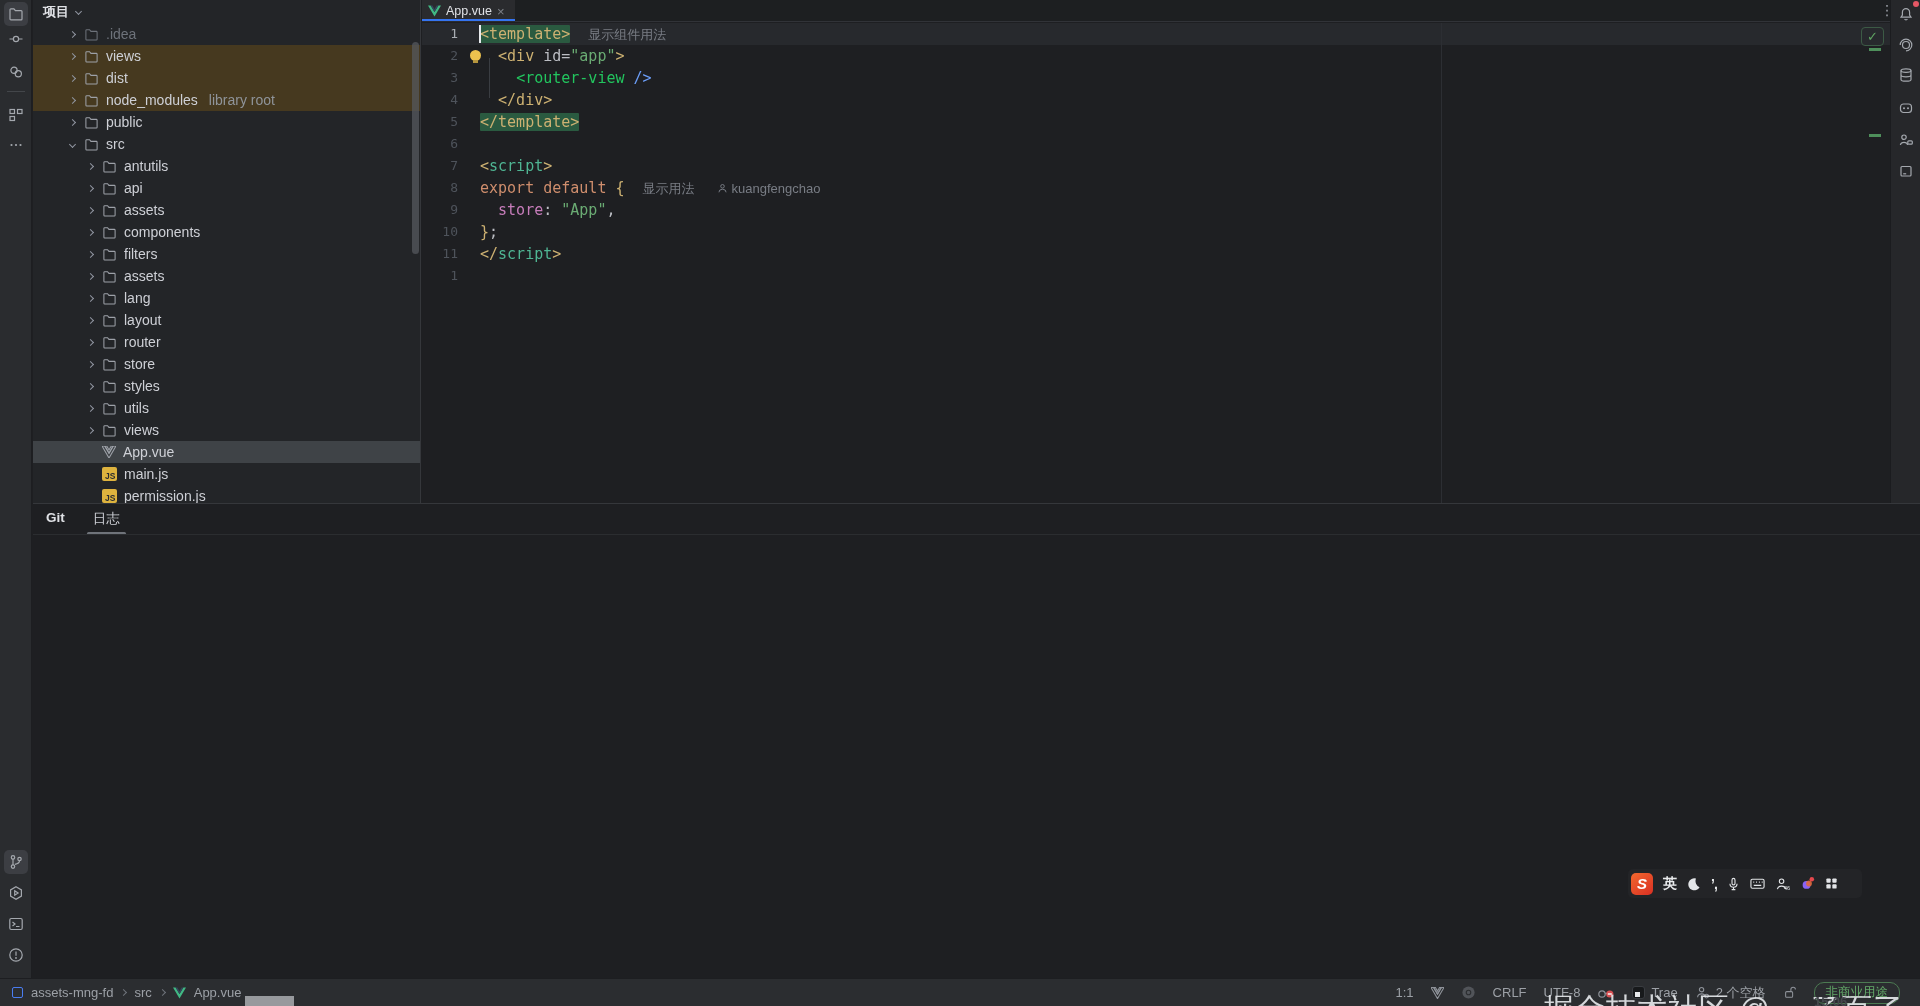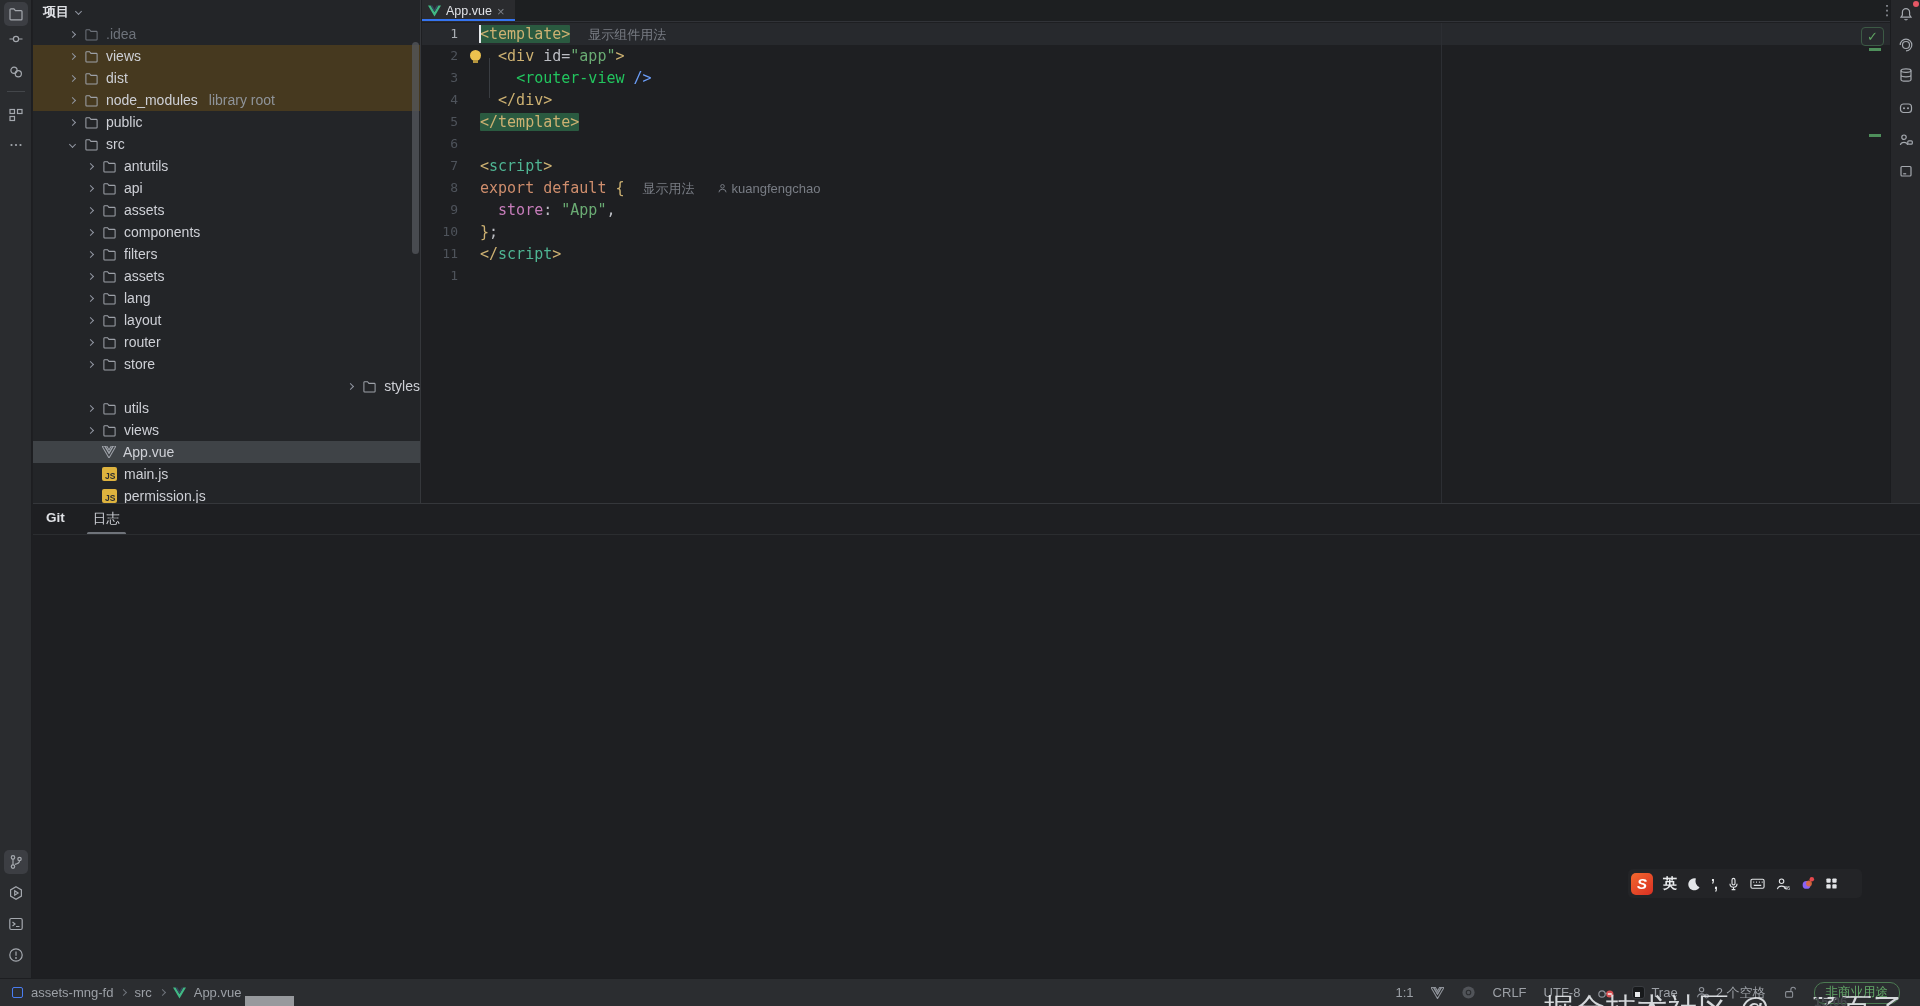--- a/index.html
+++ b/index.html
@@ -332,21 +332,21 @@
         </div>
         <div class="tree-row " style="padding-left: 55px;">
           <span class="chev "></span>
           <span class="folder-ic" style="display: inline-flex;">
             <svg width="15" height="14" viewBox="0 0 16 15">
               <path d="M2 13V3.8c0-.5.4-.9.9-.9h3l1.5 1.8h5.7c.5 0 .9.4.9.9V13c0 .5-.4.9-.9.9H2.9c-.5 0-.9-.4-.9-.9z"></path>
             </svg>
           </span>
           <span>store</span>
         </div>
-        <div class="tree-row " style="padding-left: 55px; justify-content: flex-end;">
+        <div class="tree-row " style="padding-left: 55px;">
           <span class="chev "></span>
           <span class="folder-ic" style="display: inline-flex;">
             <svg width="15" height="14" viewBox="0 0 16 15">
               <path d="M2 13V3.8c0-.5.4-.9.9-.9h3l1.5 1.8h5.7c.5 0 .9.4.9.9V13c0 .5-.4.9-.9.9H2.9c-.5 0-.9-.4-.9-.9z"></path>
             </svg>
           </span>
           <span>styles</span>
         </div>
         <div class="tree-row " style="padding-left: 55px;">
           <span class="chev "></span>

